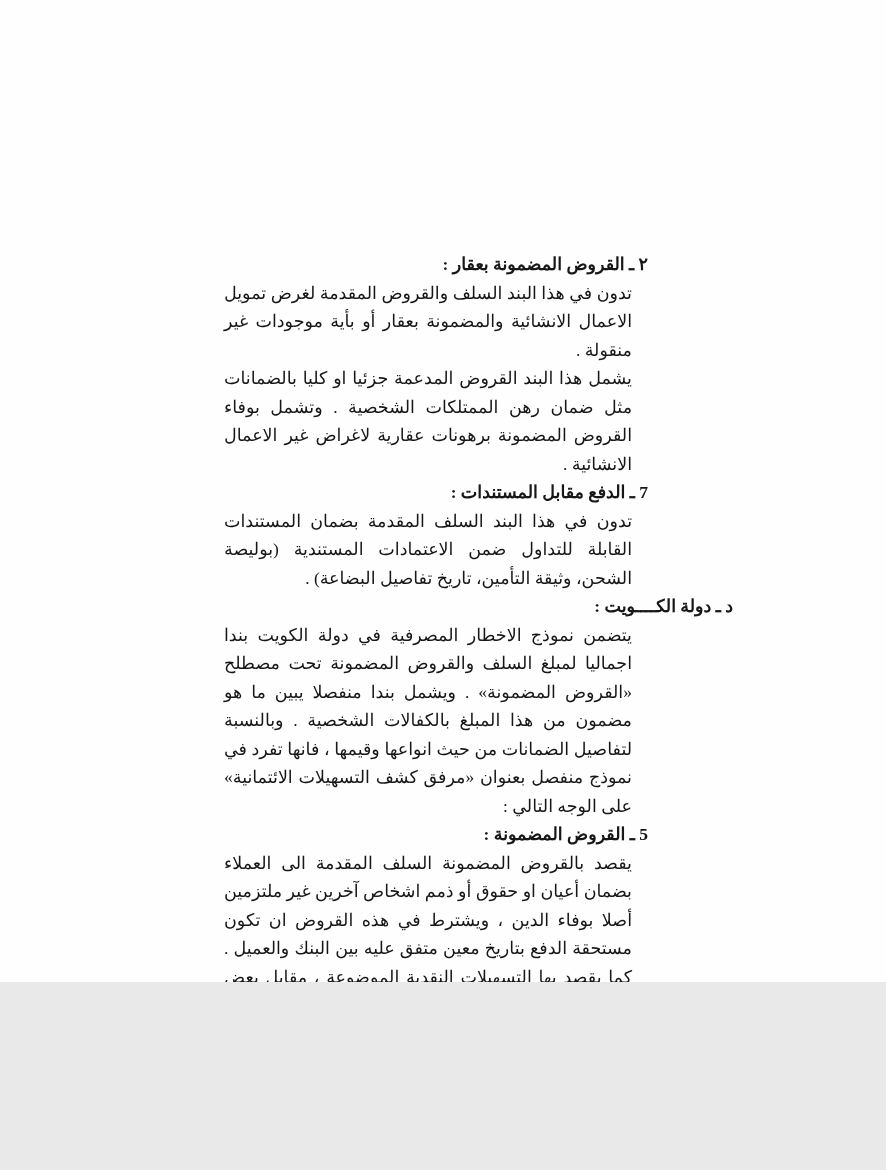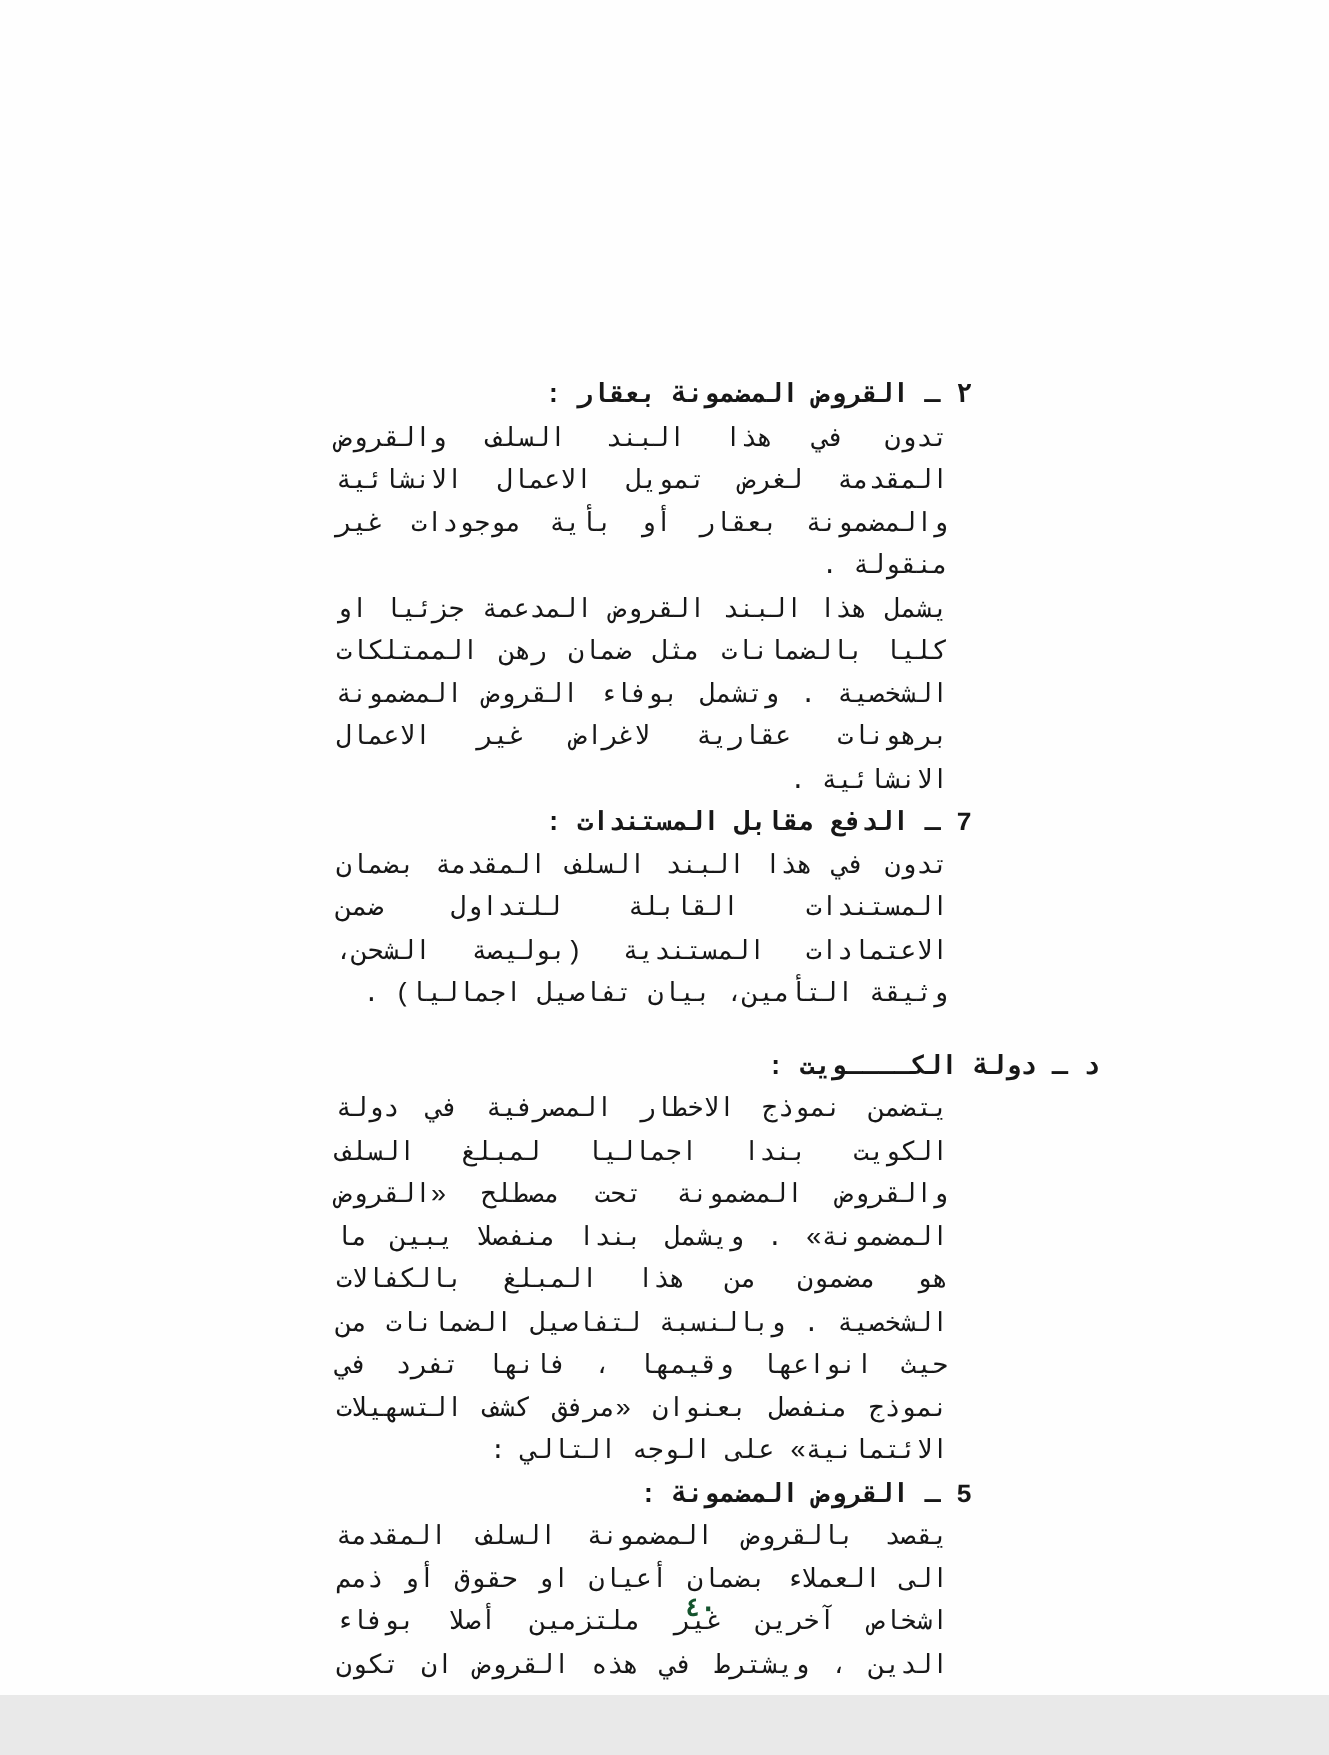--- a/index.html
+++ b/index.html
@@ -1,23 +1,23 @@
 <!DOCTYPE html>
 <html lang="ar"><head>
 <meta charset="utf-8">
 <style>
   * { margin: 0; padding: 0; box-sizing: border-box; }
   html, body { background: #e9e9e9; }
   .page {
     position: relative;
     width: 886px;
-    height: 1130px;
+    height: 982px;
     background: #fefefe;
     overflow: hidden;
-    font-family: Liberation Mono, monospace;
+    font-family: Liberation Serif, serif;
     color: #171717;
   }
   .text-block {
     position: absolute;
     top: 250px;
     right: 153px;
     width: 553px;
     direction: rtl;
     unicode-bidi: embed;
     font-size: 17.5px;
@@ -26,21 +26,20 @@
   }
   .heading {
     font-weight: bold;
     text-align: right;
     white-space: nowrap;
   }
   .heading.numbered {
     padding-right: 85px;   
   }
   .heading.letter {
-    margin-top: 20px;      
     padding-right: 0;
   }
   .para {
     padding-right: 101px;  
     text-align: justify;
     text-align-last: right;
     margin-left: 44px;
   }
   .page-number {
     position: absolute;
@@ -64,21 +63,21 @@
 
     <div class="heading numbered">٢ ـ القروض المضمونة بعقار :</div>
 
     <p class="para">تدون في هذا البند السلف والقروض المقدمة لغرض تمويل الاعمال الانشائية والمضمونة بعقار أو بأية موجودات غير منقولة .</p>
 
 
     <p class="para">يشمل هذا البند القروض المدعمة جزئيا او كليا بالضمانات مثل ضمان رهن الممتلكات الشخصية . وتشمل بوفاء القروض المضمونة برهونات عقارية لاغراض غير الاعمال الانشائية .</p>
 
     <div class="heading numbered">7 ـ الدفع مقابل المستندات :</div>
 
-    <p class="para">تدون في هذا البند السلف المقدمة بضمان المستندات القابلة للتداول ضمن الاعتمادات المستندية (بوليصة الشحن، وثيقة التأمين، بيان تفاصيل اجماليا) .</p>
+    <p class="para">تدون في هذا البند السلف المقدمة بضمان المستندات القابلة للتداول ضمن الاعتمادات المستندية (بوليصة الشحن، وثيقة التأمين، تاريخ تفاصيل البضاعة) .</p>
 
     <div class="heading letter">د ـ دولة الكــــويت :</div>
 
     <p class="para">يتضمن نموذج الاخطار المصرفية في دولة الكويت بندا اجماليا لمبلغ السلف والقروض المضمونة تحت مصطلح «القروض المضمونة» . ويشمل بندا منفصلا يبين ما هو مضمون من هذا المبلغ بالكفالات الشخصية . وبالنسبة لتفاصيل الضمانات من حيث انواعها وقيمها ، فانها تفرد في نموذج منفصل بعنوان «مرفق كشف التسهيلات الائتمانية» على الوجه التالي :</p>
 
     <div class="heading numbered">5 ـ القروض المضمونة :</div>
 
     <p class="para">يقصد بالقروض المضمونة السلف المقدمة الى العملاء بضمان أعيان او حقوق أو ذمم اشخاص آخرين غير ملتزمين أصلا بوفاء الدين ، ويشترط في هذه القروض ان تكون مستحقة الدفع بتاريخ معين متفق عليه بين البنك والعميل . كما يقصد بها التسهيلات النقدية الموضوعة ، مقابل بعض الضمانات المذكورة آنفا ، تحت تصرف العميل للسحب منها على المكشوف حتى تاريخ معين .</p>
 
   </div>

